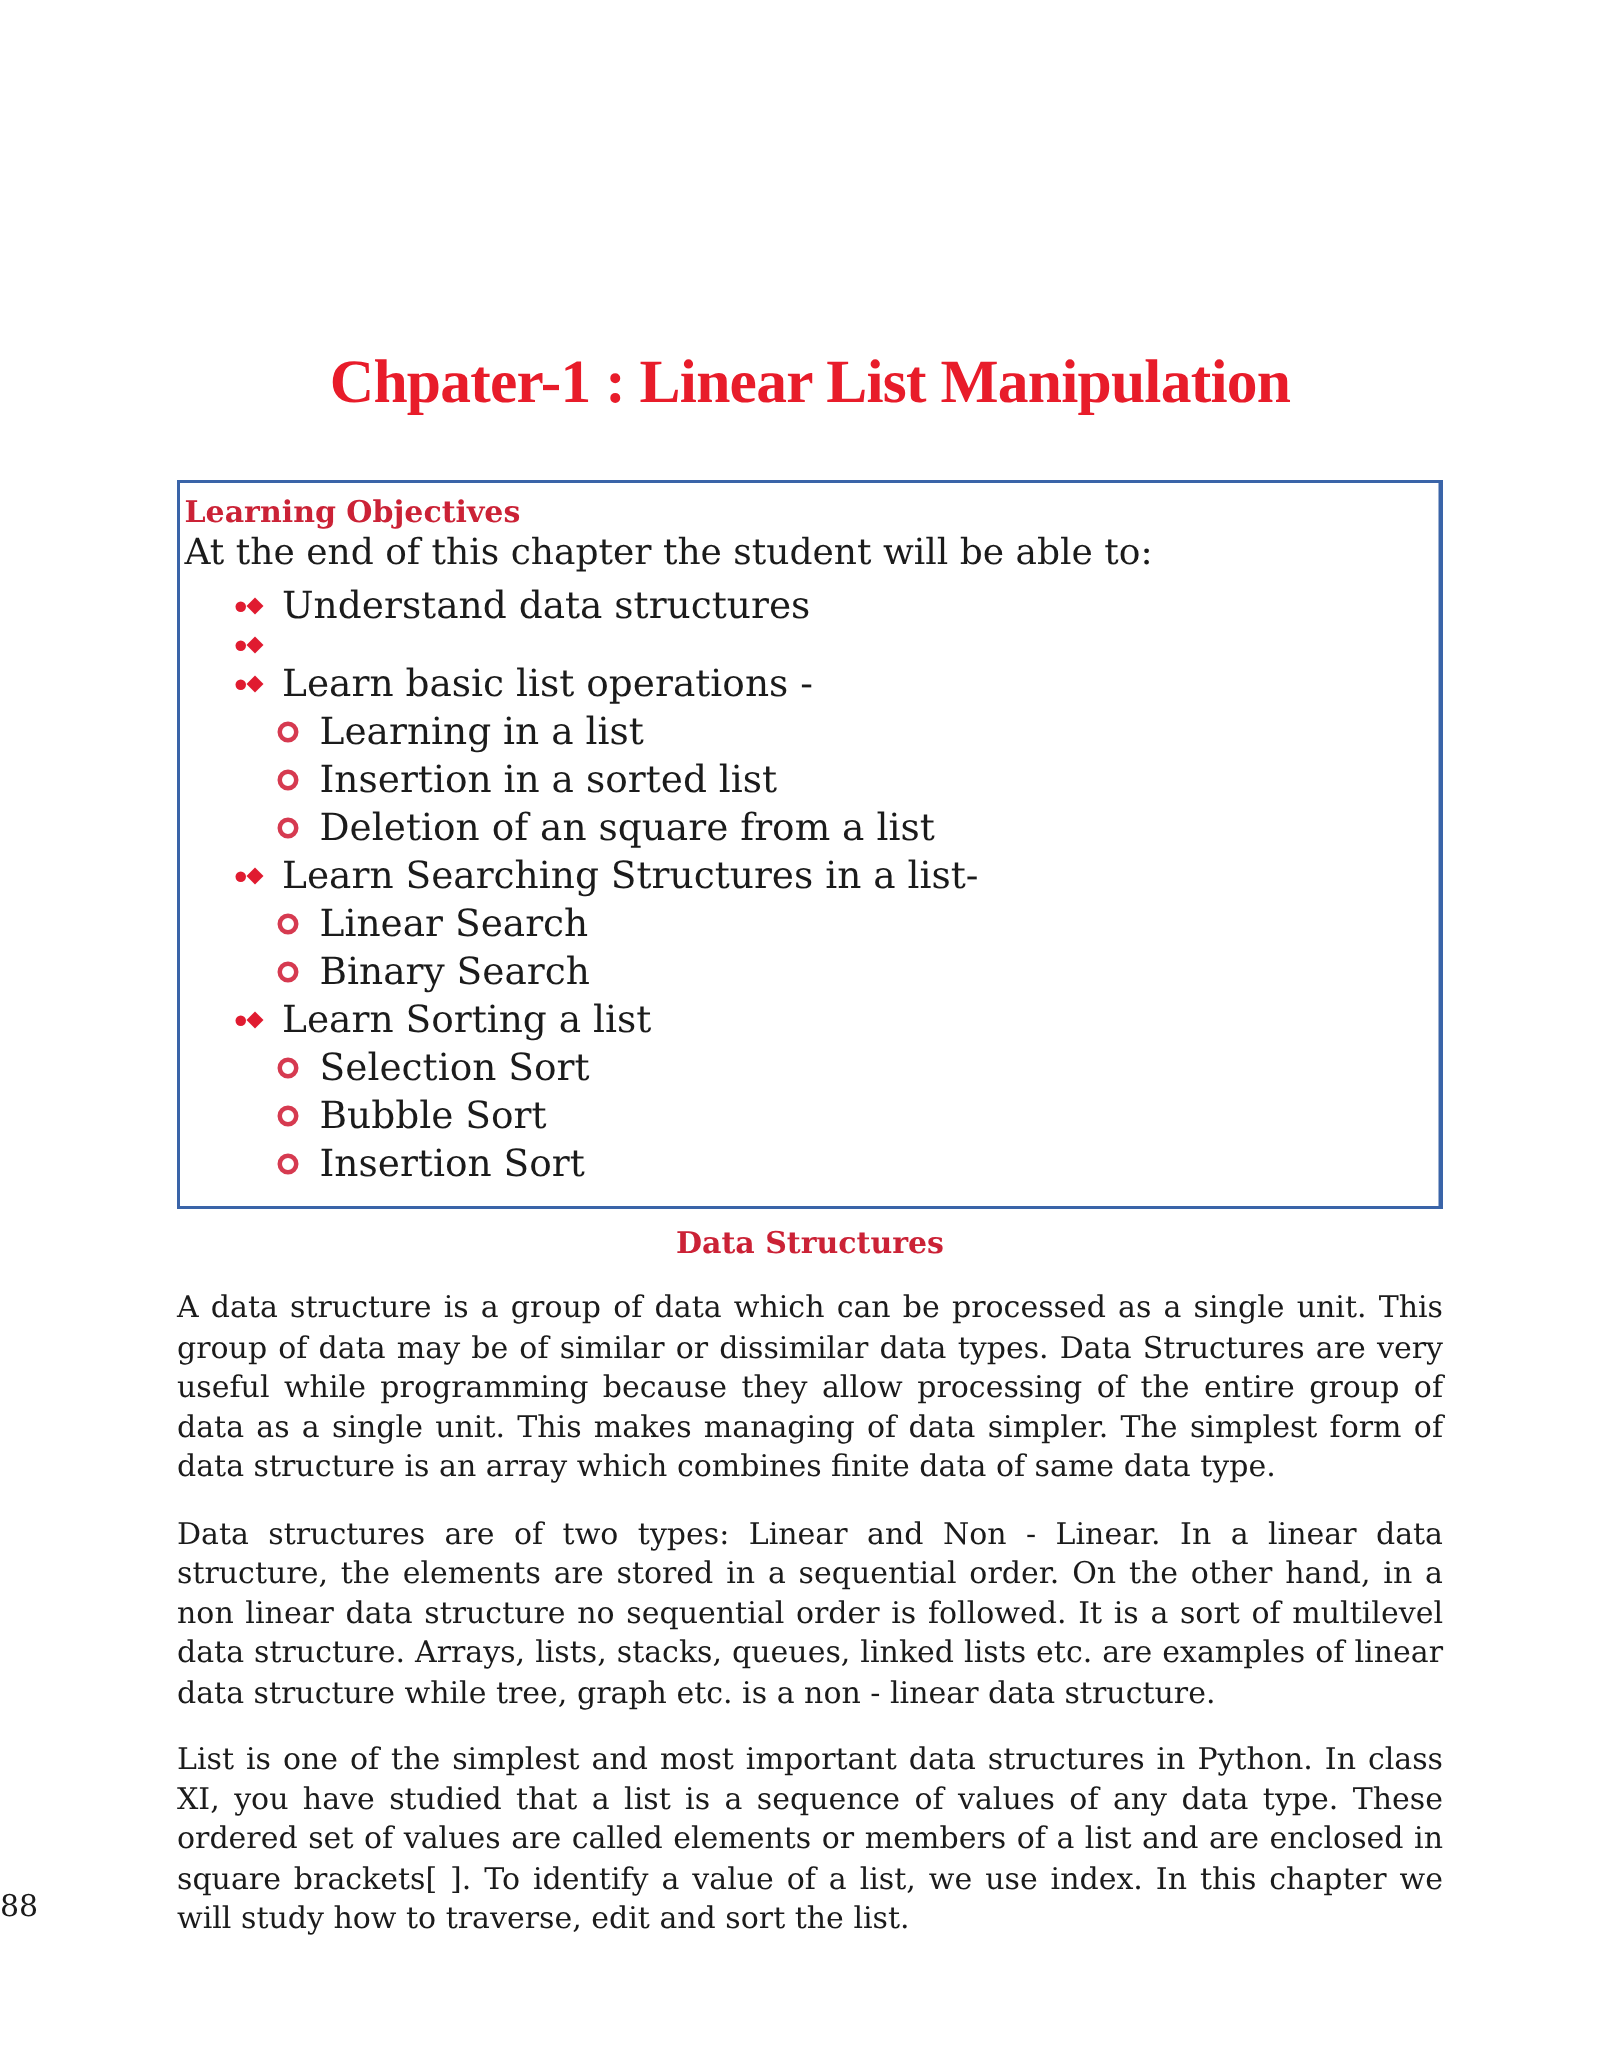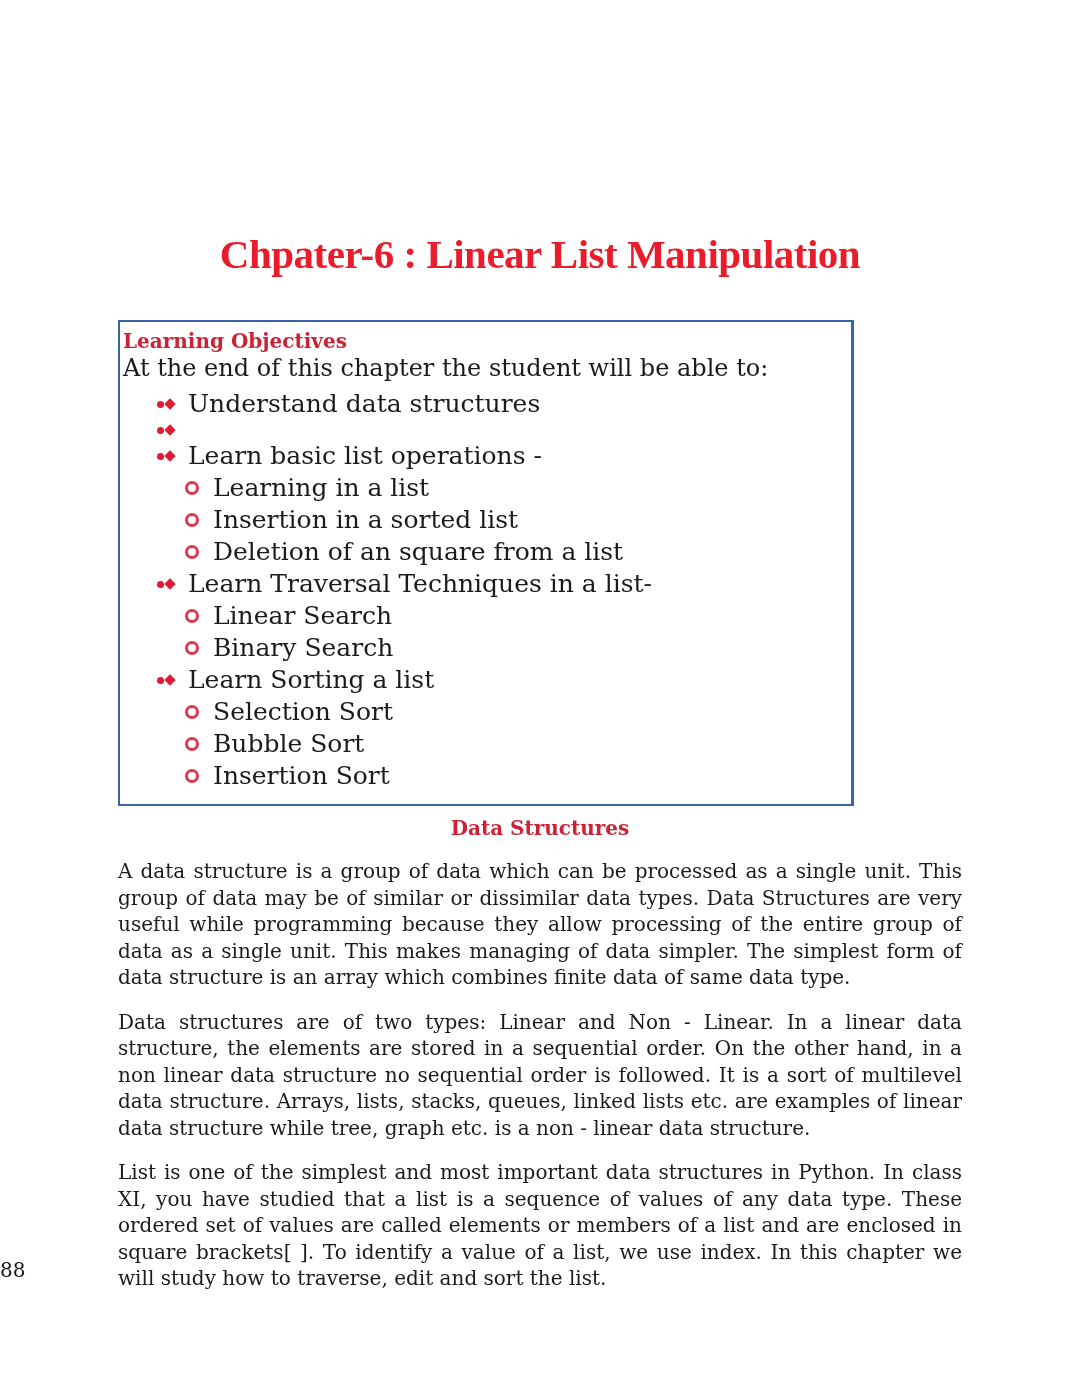--- a/index.html
+++ b/index.html
@@ -15,21 +15,21 @@
   .chapter-title {
     font-family:"Liberation Serif","DejaVu Serif",serif;
     font-size:41px;
     font-weight:600;
     letter-spacing:-0.5px;
     color:#e81c2a;
     display:inline-block;
   }
   .lo-box {
     margin:42px 118px 0 118px;
-    width:736px;
+    width:844px;
     min-height:486px;
     border:2px solid #3a64a8;
     border-right-width:3px;
     padding:7px 10px 14px 3px;
   }
   .lo-heading {
     font-size:20px;
     font-weight:bold;
     color:#cb2236;
   }
@@ -76,21 +76,21 @@
     left:0; right:0;
     top:1258px;
     font-size:20px;
     color:#1b1b1b;
   }
 </style>
 </head>
 <body>
 
 <div class="title-wrap">
-  <span class="chapter-title">Chpater-6 : Linear List Manipulation</span>
+  <span class="chapter-title">Chpater-1 : Linear List Manipulation</span>
 </div>
 
 <div class="lo-box">
   <div class="lo-heading">Learning Objectives</div>
   <div class="lo-intro">At the end of this chapter the student will be able to:</div>
 
   <div class="obj-row l1">
     <span class="bullet-arrow">
         <span class="ba-dot"></span>
         <span class="ba-diamond"></span>
@@ -120,21 +120,21 @@
   </div>
   <div class="obj-row l2">
     <span class="bullet-ring"></span>
     <span>Deletion of an square from a list</span>
   </div>
   <div class="obj-row l1">
     <span class="bullet-arrow">
         <span class="ba-dot"></span>
         <span class="ba-diamond"></span>
       </span>
-    <span>Learn Traversal Techniques in a list-</span>
+    <span>Learn Searching Structures in a list-</span>
   </div>
   <div class="obj-row l2">
     <span class="bullet-ring"></span>
     <span>Linear Search</span>
   </div>
   <div class="obj-row l2">
     <span class="bullet-ring"></span>
     <span>Binary Search</span>
   </div>
   <div class="obj-row l1">

